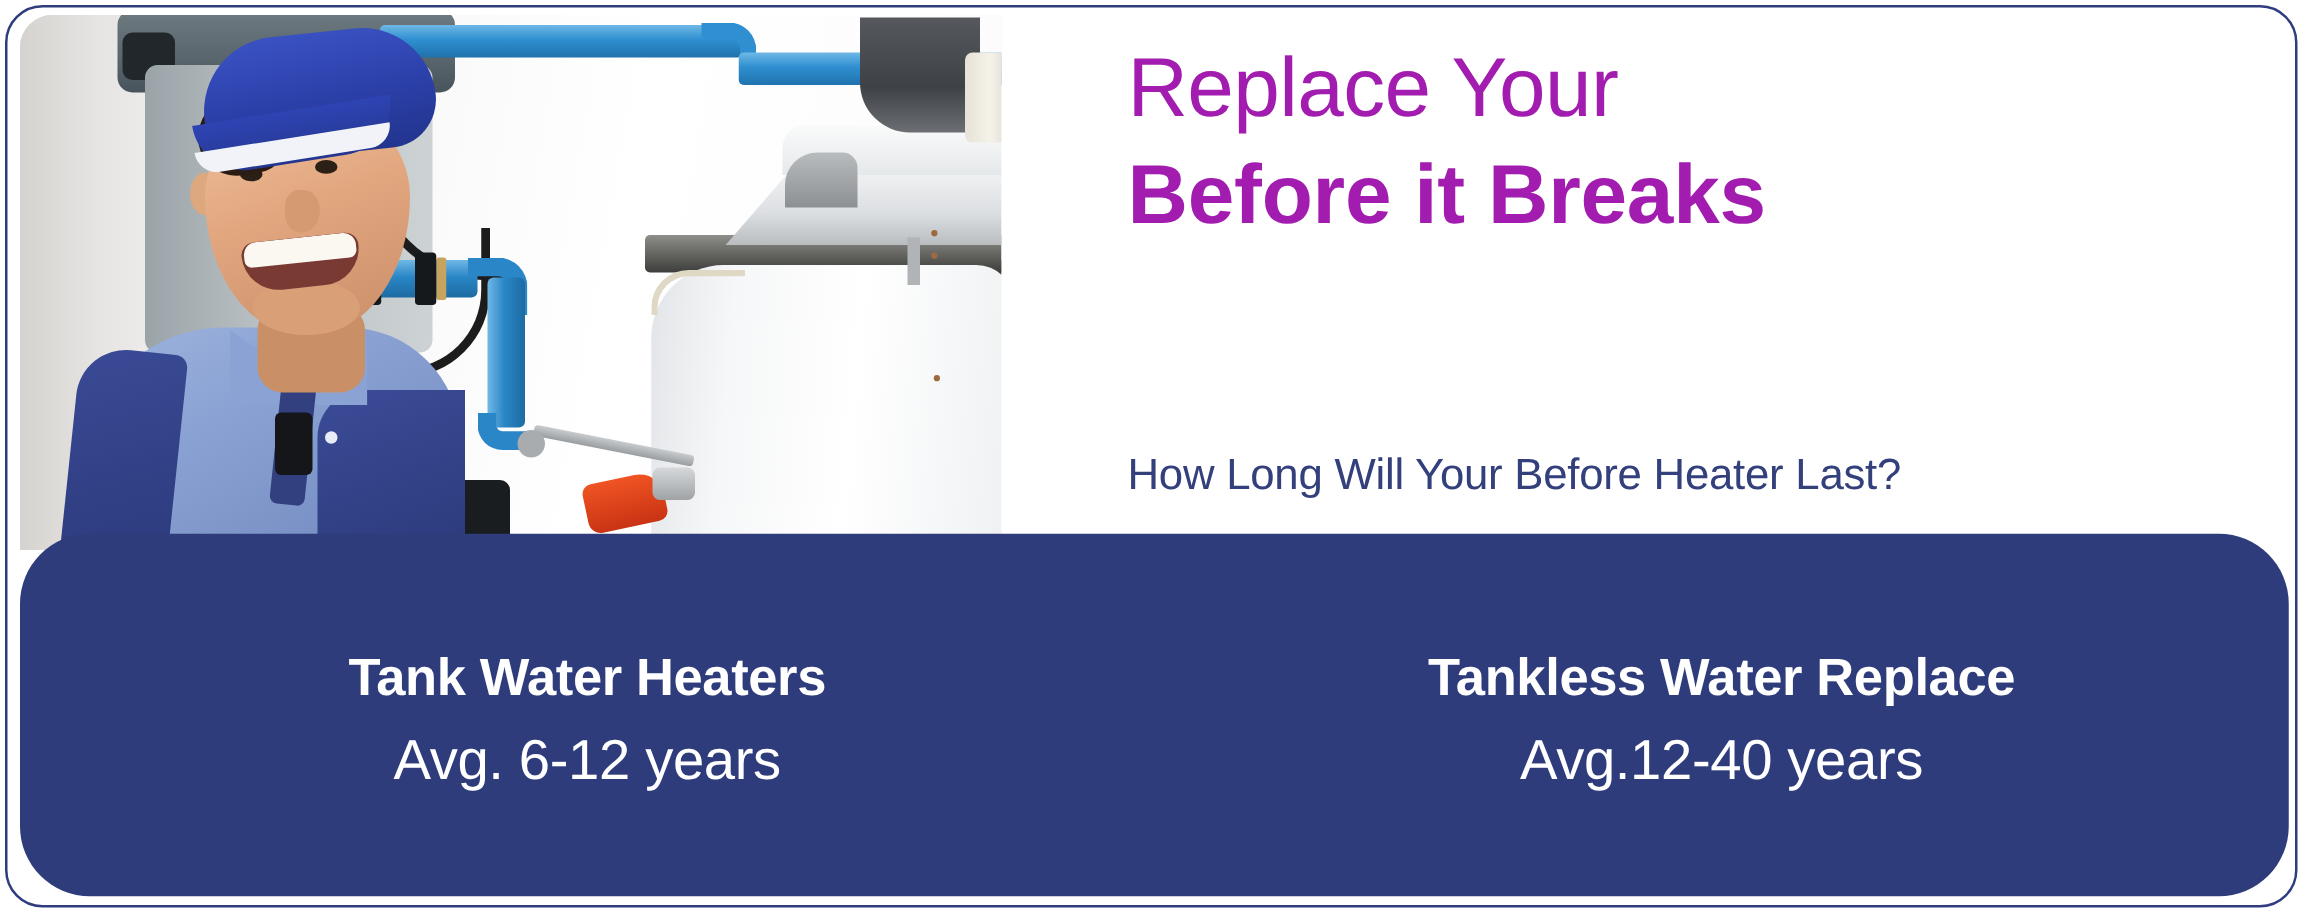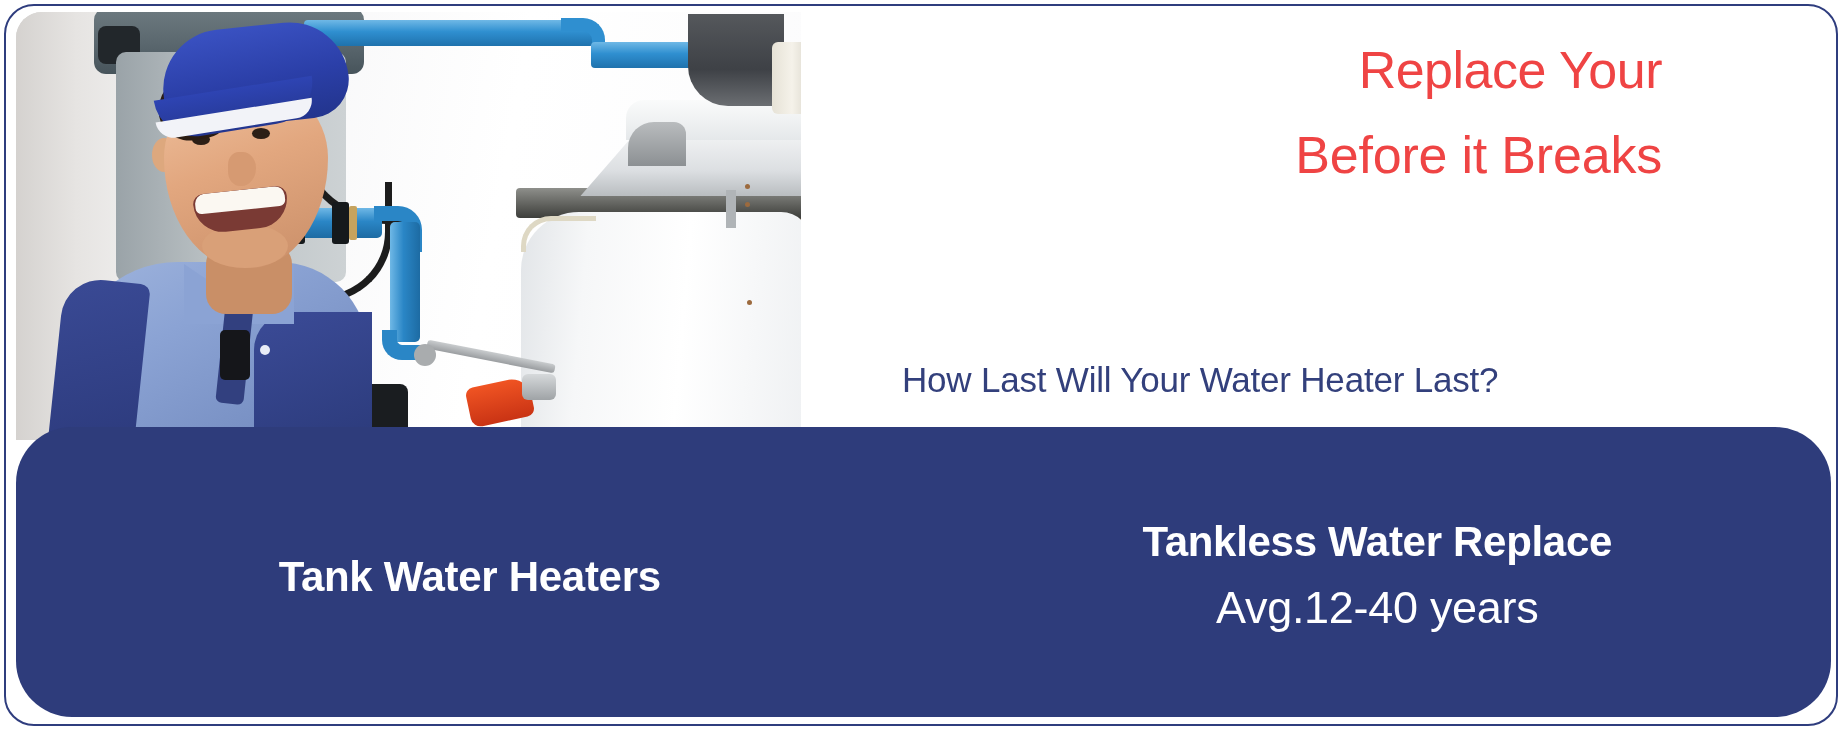--- a/index.html
+++ b/index.html
@@ -469,32 +469,30 @@
   }
 
   
   .headline {
     position: absolute;
     left: 896px;
     top: 22px;
     width: 760px;
   }
   .h-line {
-    color: #ef4444;
-    font-size: 52px;
+    color: #a21caf;
+    font-size: 67px;
     font-weight: 400;
     line-height: 85px;
     letter-spacing: -0.5px;
     white-space: nowrap;
-    text-align: right;
   }
   .h-line.bold {
-    font-weight: 400;
+    font-weight: 700;
     letter-spacing: -0.2px;
-    margin-left: 24px;
   }
   .subhead {
     position: absolute;
     left: 896px;
     top: 352px;
     color: #33407c;
     font-size: 35px;
     font-weight: 400;
     line-height: 44px;
     letter-spacing: -0.2px;
@@ -613,25 +611,26 @@
       </div>
 
     </div>
   </div>
 
   <div class="headline">
     <div class="h-line">Replace Your</div>
     <div class="h-line bold">Before it Breaks</div>
   </div>
 
-  <div class="subhead">How Last Will Your Water Heater Last?</div>
+  <div class="subhead">How Long Will Your Before Heater Last?</div>
 
   <div class="banner">
     <div class="banner-col">
       <div class="col-title">Tank Water Heaters</div>
+      <div class="col-sub">Avg. 6-12 years</div>
     </div>
     <div class="banner-col">
       <div class="col-title">Tankless Water Replace</div>
       <div class="col-sub">Avg.12-40 years</div>
     </div>
   </div>
 
 </div>
 
 </body></html>

